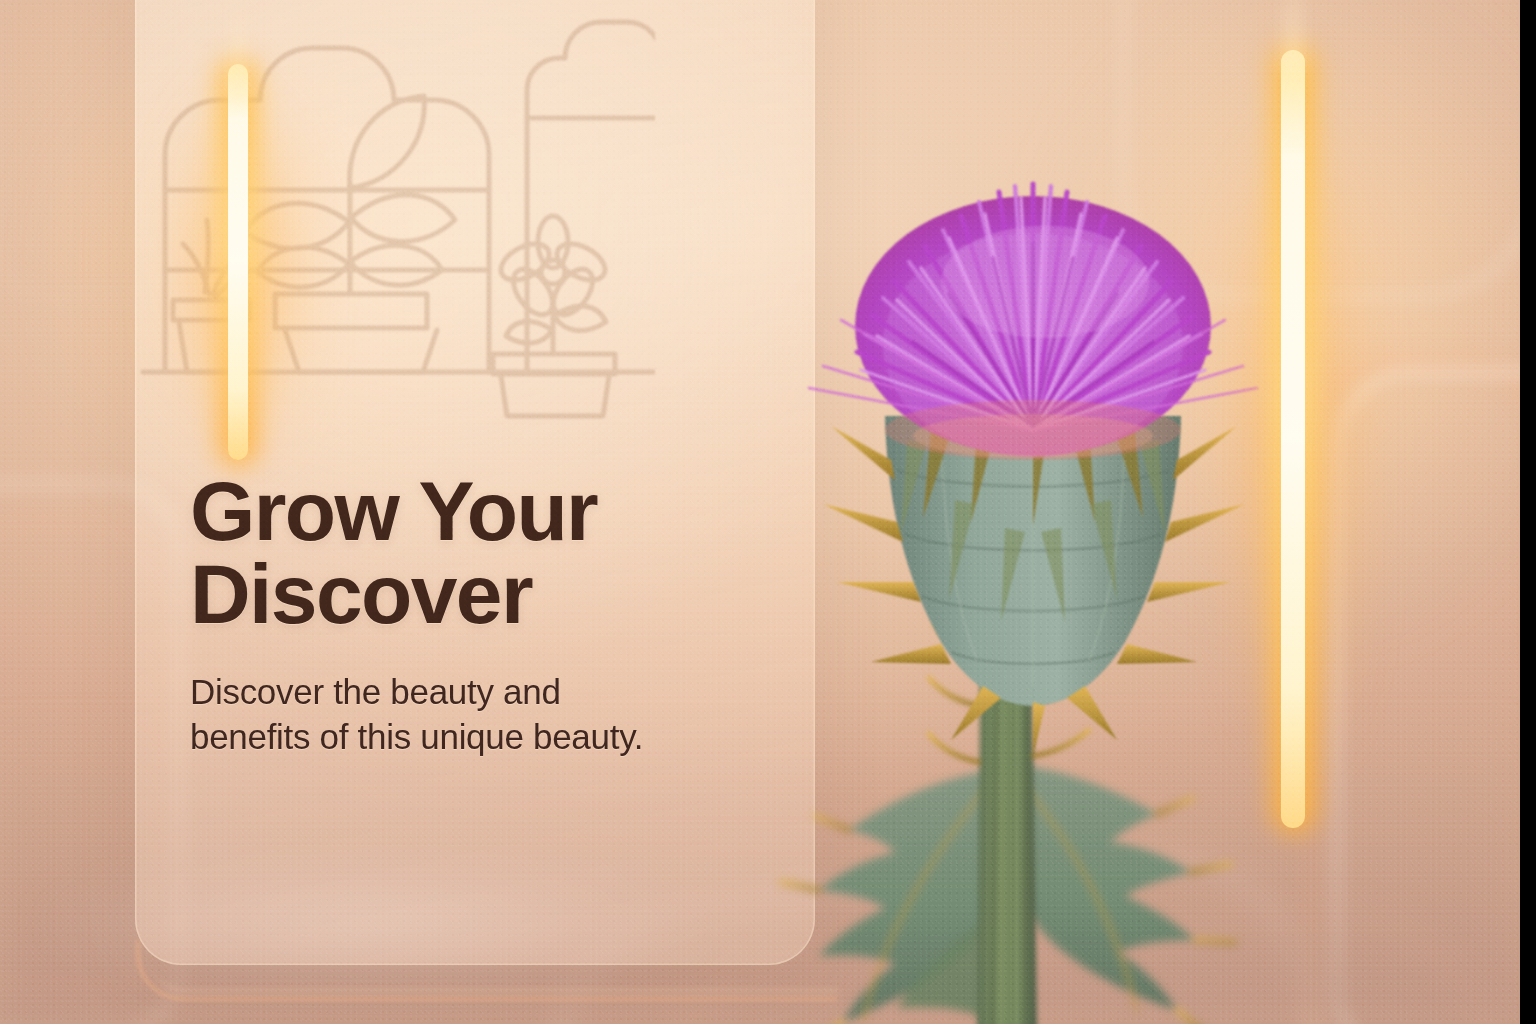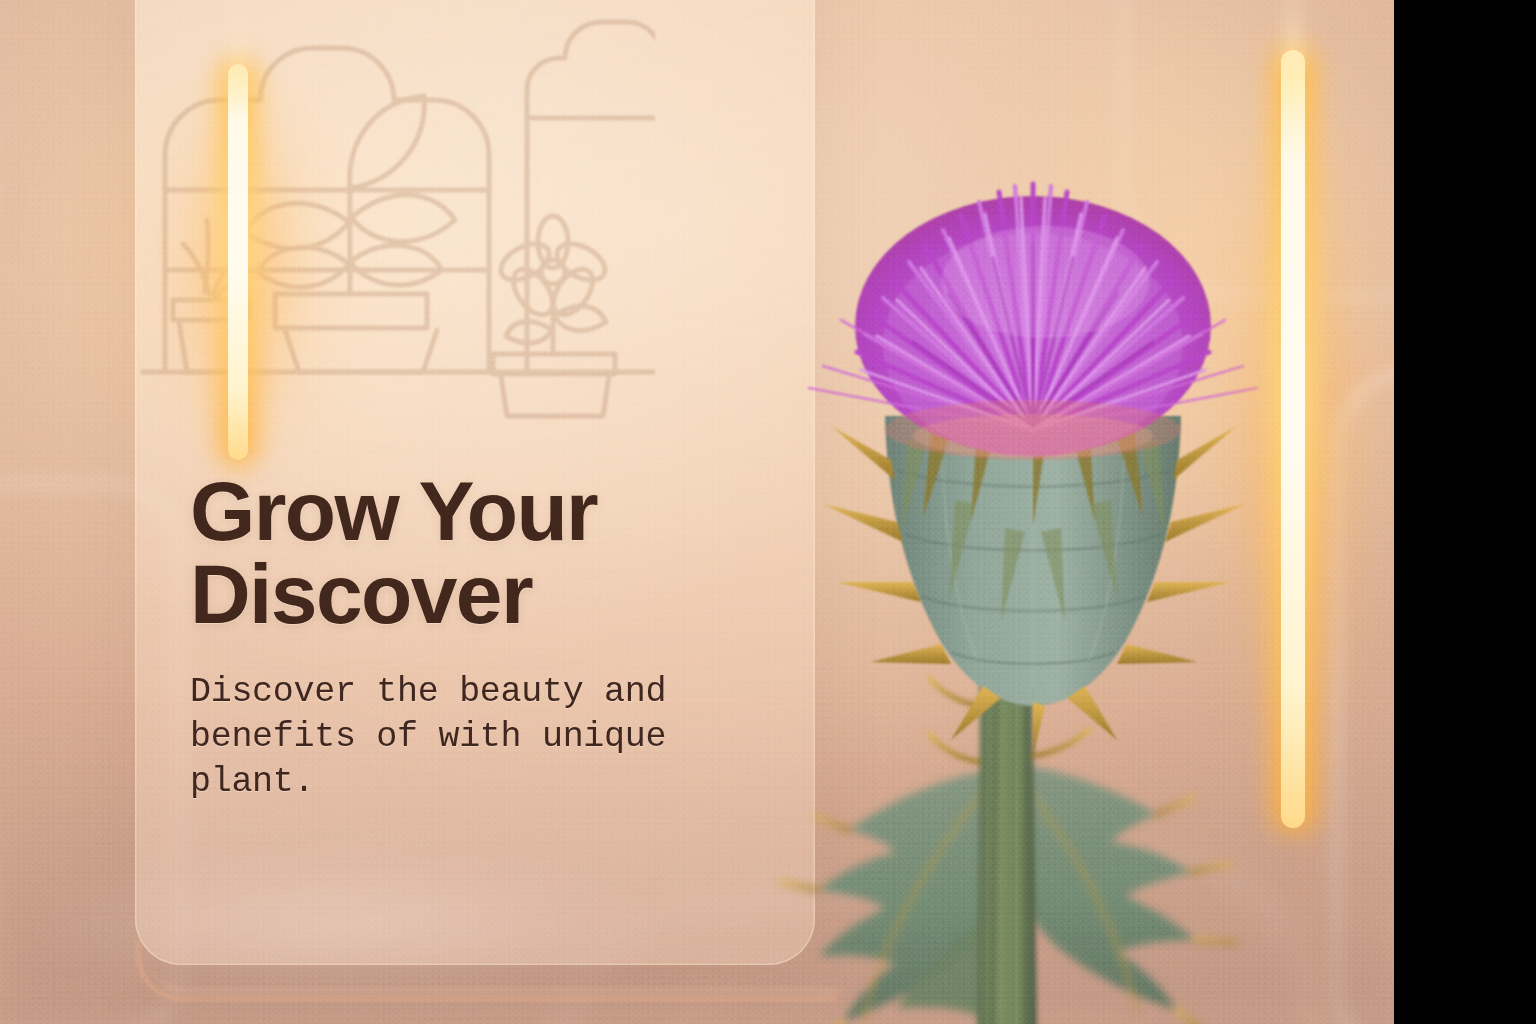--- a/index.html
+++ b/index.html
@@ -1,20 +1,20 @@
 <!DOCTYPE html>
 <html><head>
 <meta charset="utf-8">
 <style>
   html,body{margin:0;padding:0;background:#000;}
   *{box-sizing:border-box;}
 
   .stage{
     position:relative;
-    width:1394px;height:1024px;
+    width:1520px;height:1024px;
     overflow:hidden;
     font-family:"Liberation Sans", sans-serif;
     background:#e5e5e5;
   }
 
   
   .bg-base{
     position:absolute;inset:0;
     background:
       radial-gradient(120% 90% at 48% 22%, #f3d6bb 0%, #ebc7a9 32%, #d9ad93 62%, #c79e89 100%);
@@ -184,21 +184,21 @@
   .headline .ln{display:block;}
   .subcopy{
     margin:34px 0 0 0;
     font-size:35px;
     line-height:1.28;
     font-weight:400;
     letter-spacing:-.3px;
     color:#3f2720;
     text-shadow:0 1px 0 rgba(255,232,208,.5);
   }
-  .subcopy .ln{display:block;font-family:Liberation Mono, monospace;}
+  .subcopy .ln{display:block;}
 
   
   .grain{
     position:absolute;inset:0;pointer-events:none;opacity:.055;
     background-image:
       radial-gradient(circle at 25% 15%, #fff 0 1px, transparent 1px),
       radial-gradient(circle at 70% 60%, #000 0 1px, transparent 1px),
       radial-gradient(circle at 45% 85%, #fff 0 1px, transparent 1px);
     background-size:5px 5px, 7px 7px, 6px 6px;
     mix-blend-mode:overlay;
@@ -510,18 +510,18 @@
     <div class="streak"></div>
   </div>
 
   <div class="copy">
     <h1 class="headline">
       <span class="ln">Grow Your</span>
       <span class="ln">Discover</span>
     </h1>
     <p class="subcopy">
       <span class="ln">Discover the beauty and</span>
-      <span class="ln">benefits of with unique plant.</span>
+      <span class="ln">benefits of this unique beauty.</span>
     </p>
   </div>
 
   <div class="grain"></div>
 </div>
 
 </body></html>

